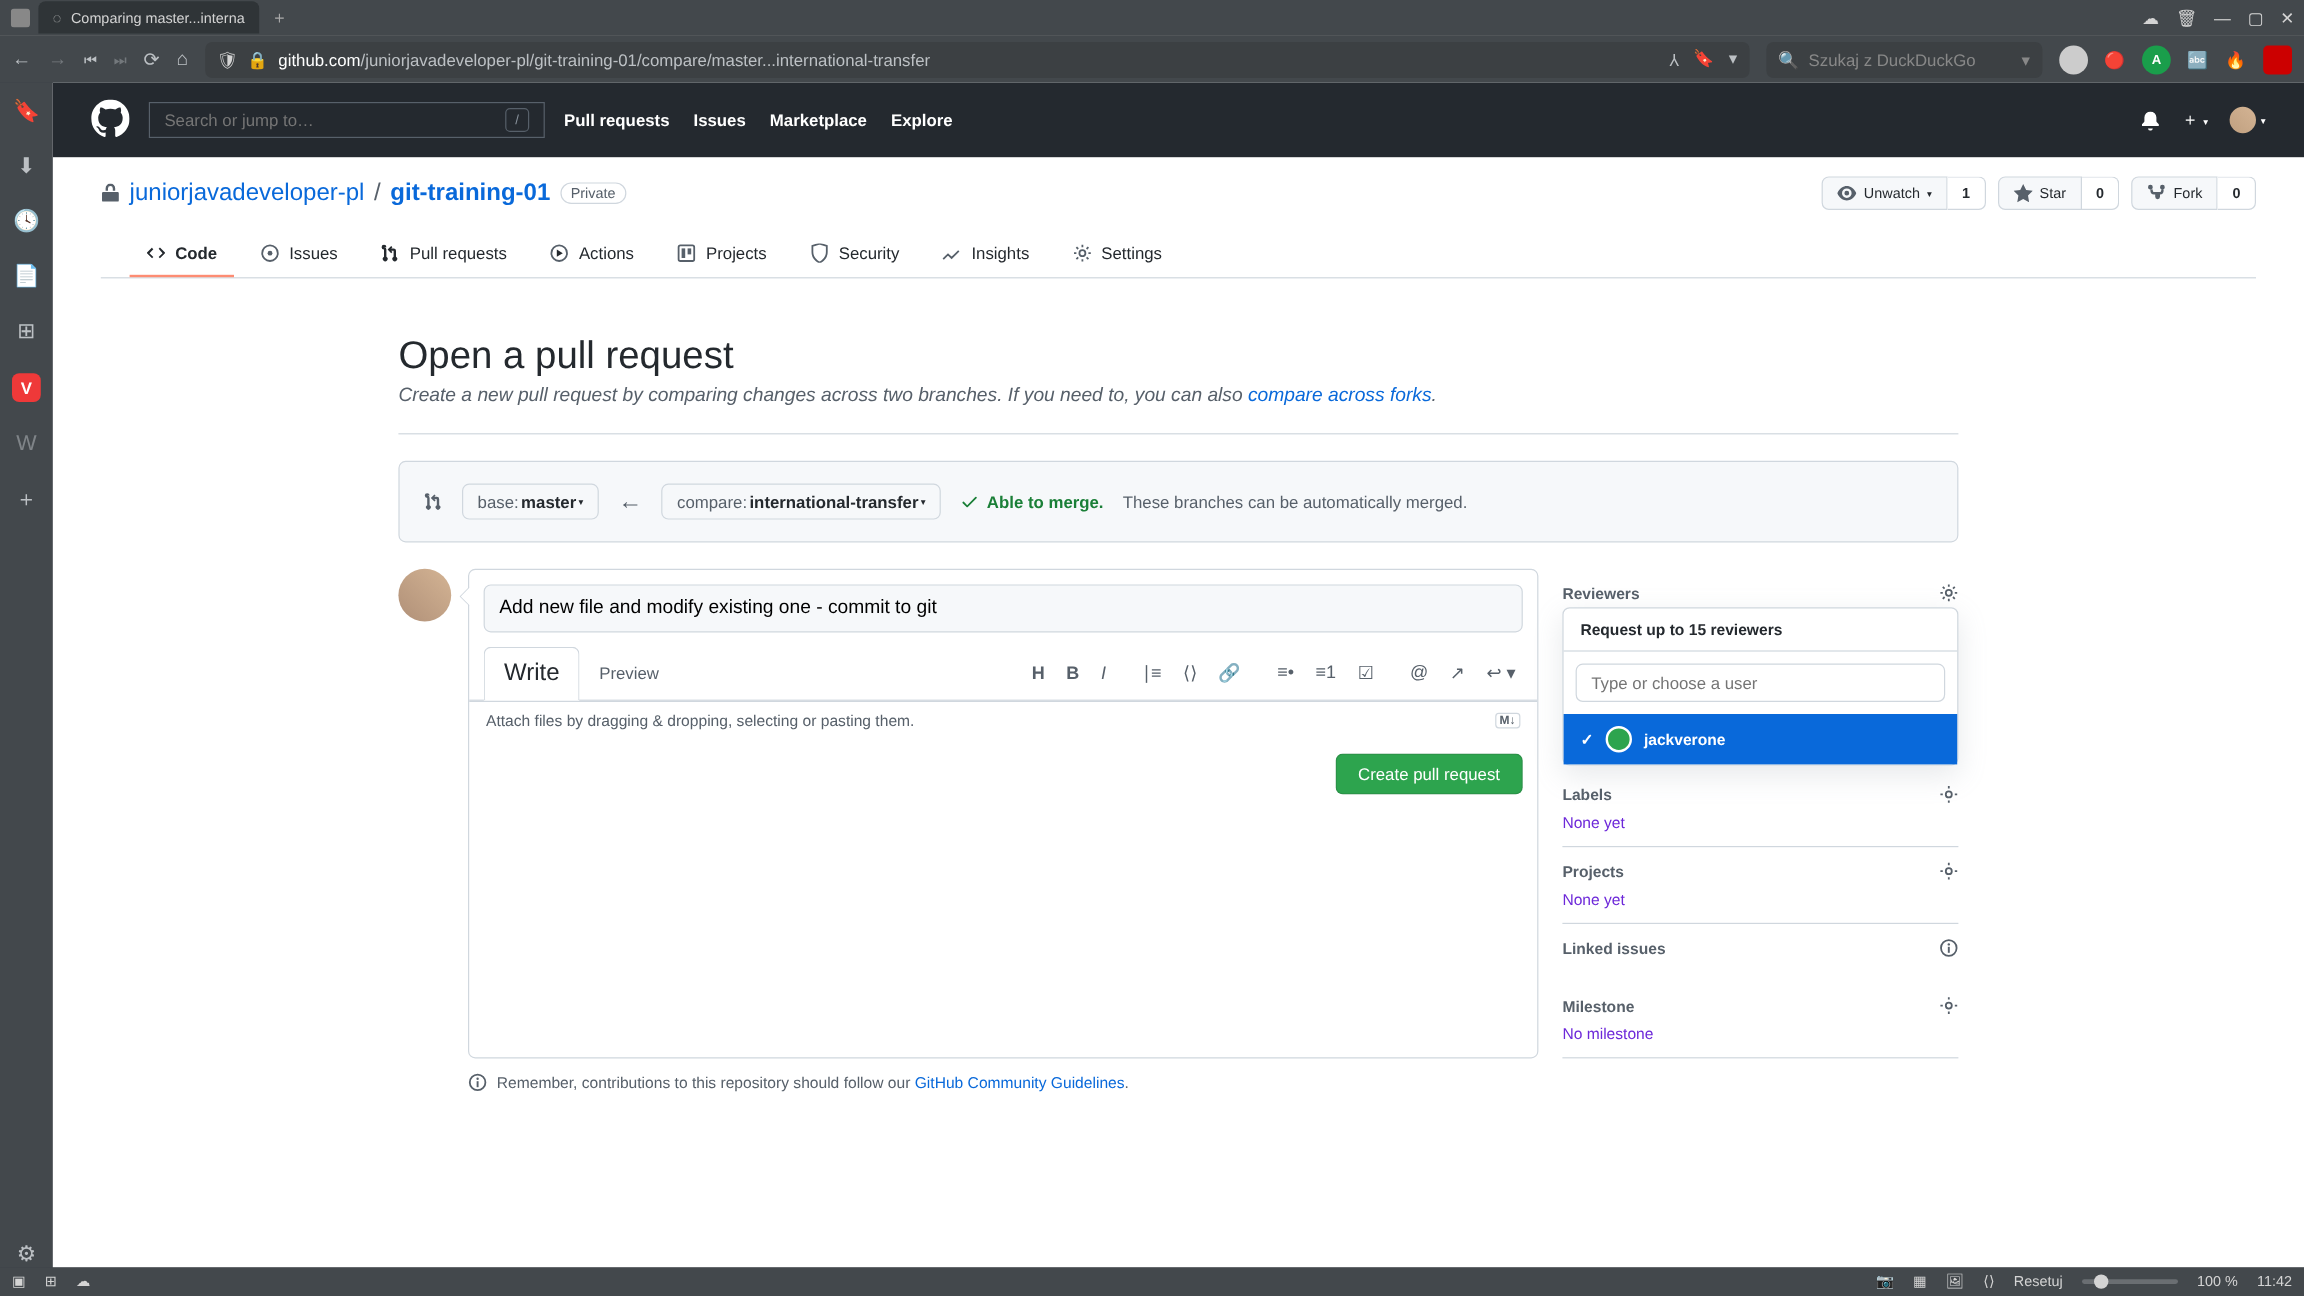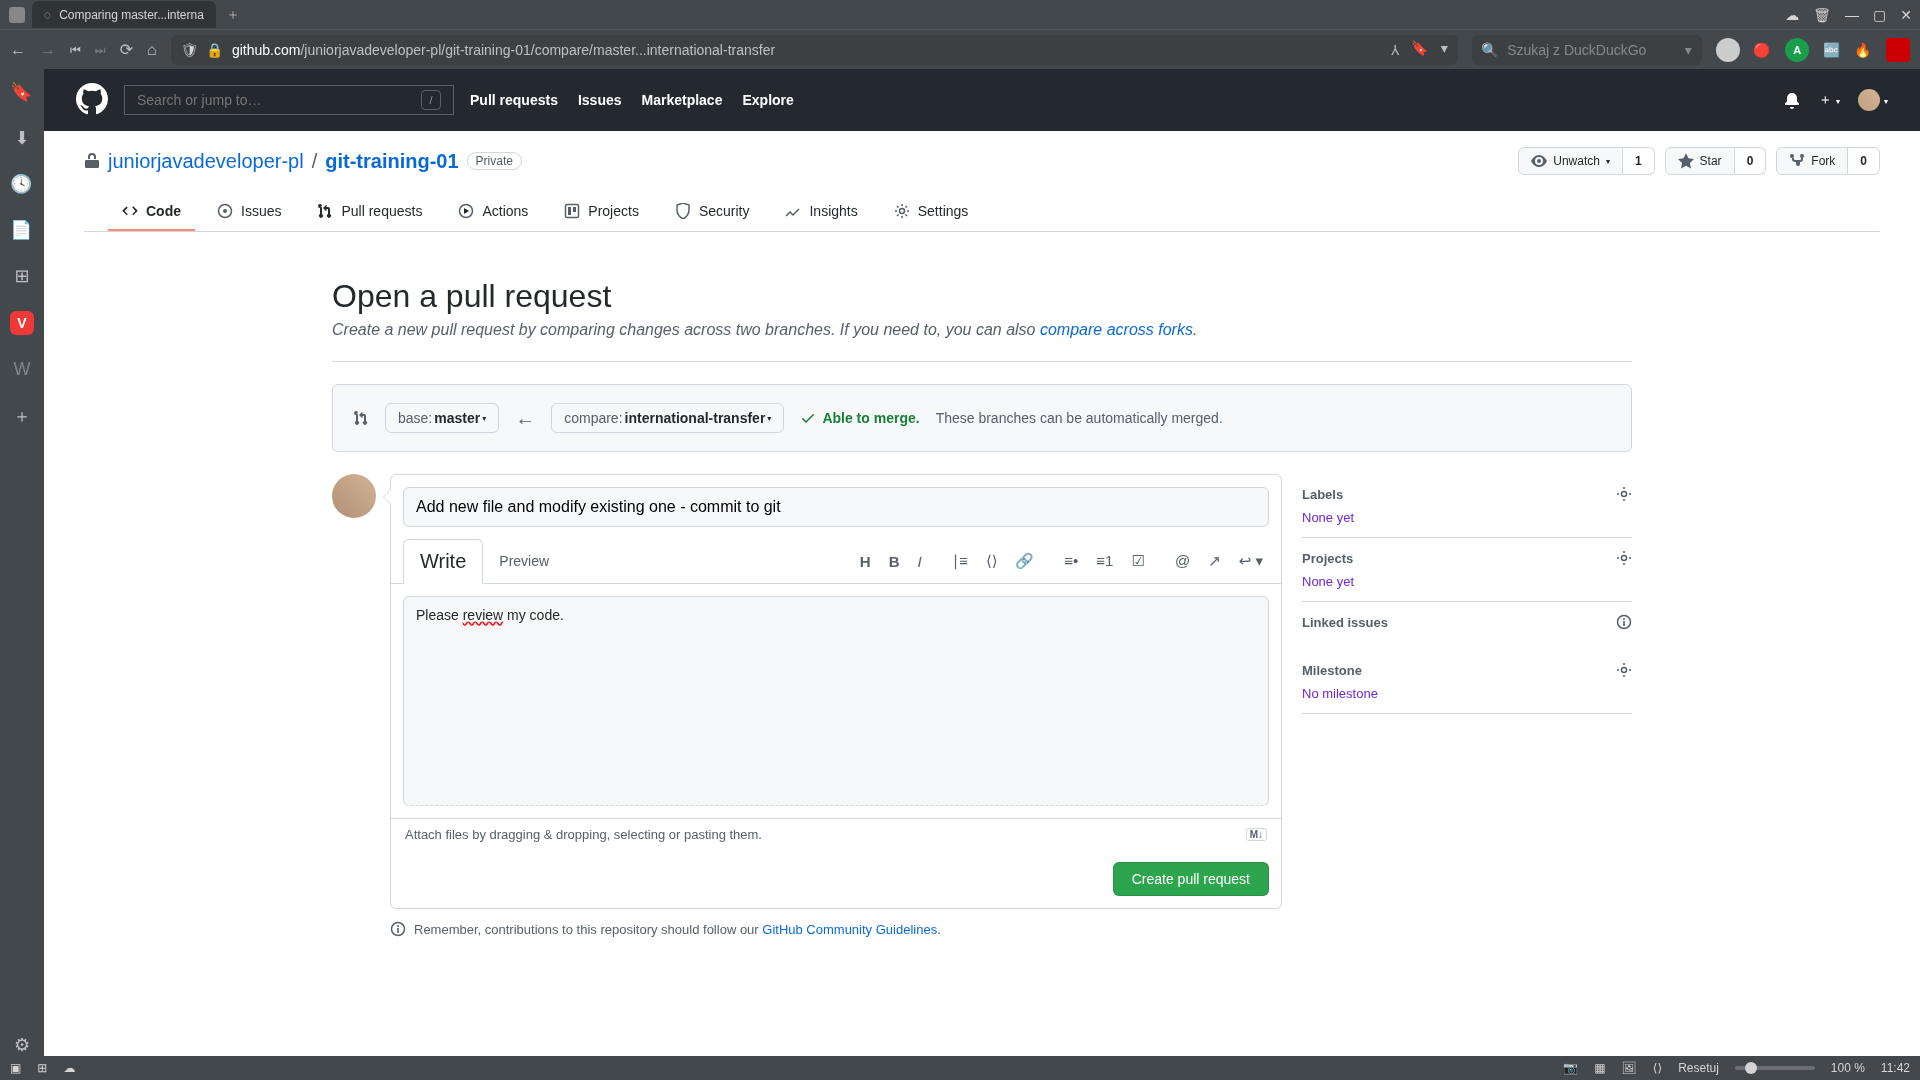--- a/index.html
+++ b/index.html
@@ -357,32 +357,49 @@
                   <span>≡1</span>
                   <span>☑</span>
                 </div>
                 <div class="md-group">
                   <span>@</span>
                   <span>↗</span>
                   <span>↩ <span class="caret">▾</span></span>
                 </div>
               </div>
             </div>
-            <div class="textarea" contenteditable="true" style=""><span>Please </span><span class="spellerr">review</span><span> my code.</span></div>
             <div class="attach-hint">
               <span>Attach files by dragging &amp; dropping, selecting or pasting them.</span>
               <span class="md-badge">M↓</span>
             </div>
             <div class="submit-row">
               <button class="btn-primary">Create pull request</button>
             </div>
           </div>
         </div>
 
         <div class="pr-right">
+          <div class="side-sec" style="border-bottom:none;padding-bottom:4px">
+            <div class="side-head">
+              <span>Reviewers</span>
+              <svg class="oct" viewBox="0 0 16 16">
+                  <circle cx="8" cy="8" r="2.5" fill="none" stroke="#57606a" stroke-width="1.5"></circle>
+                  <path d="M8 1v2M8 13v2M1 8h2M13 8h2M3 3l1.5 1.5M11.5 11.5L13 13M13 3l-1.5 1.5M4.5 11.5L3 13" stroke="#57606a" stroke-width="1.5"></path>
+                </svg>
+            </div>
+            <div class="reviewer-popup">
+              <div class="rp-head">Request up to 15 reviewers</div>
+              <div class="rp-search"><input placeholder="Type or choose a user" style=""></div>
+              <div class="rp-item">
+                <span class="check">✓</span>
+                <span class="rp-av"></span>
+                <span class="rp-name">jackverone</span>
+              </div>
+            </div>
+          </div>
           <div class="side-sec">
             <div class="side-head">
                 <span>Labels</span>
                 <svg class="oct" viewBox="0 0 16 16">
                   <circle cx="8" cy="8" r="2.5" fill="none" stroke="#57606a" stroke-width="1.5"></circle>
                   <path d="M8 1v2M8 13v2M1 8h2M13 8h2" stroke="#57606a" stroke-width="1.5"></path>
                 </svg>
               </div>
             <div class="side-val">None yet</div>
           </div>

